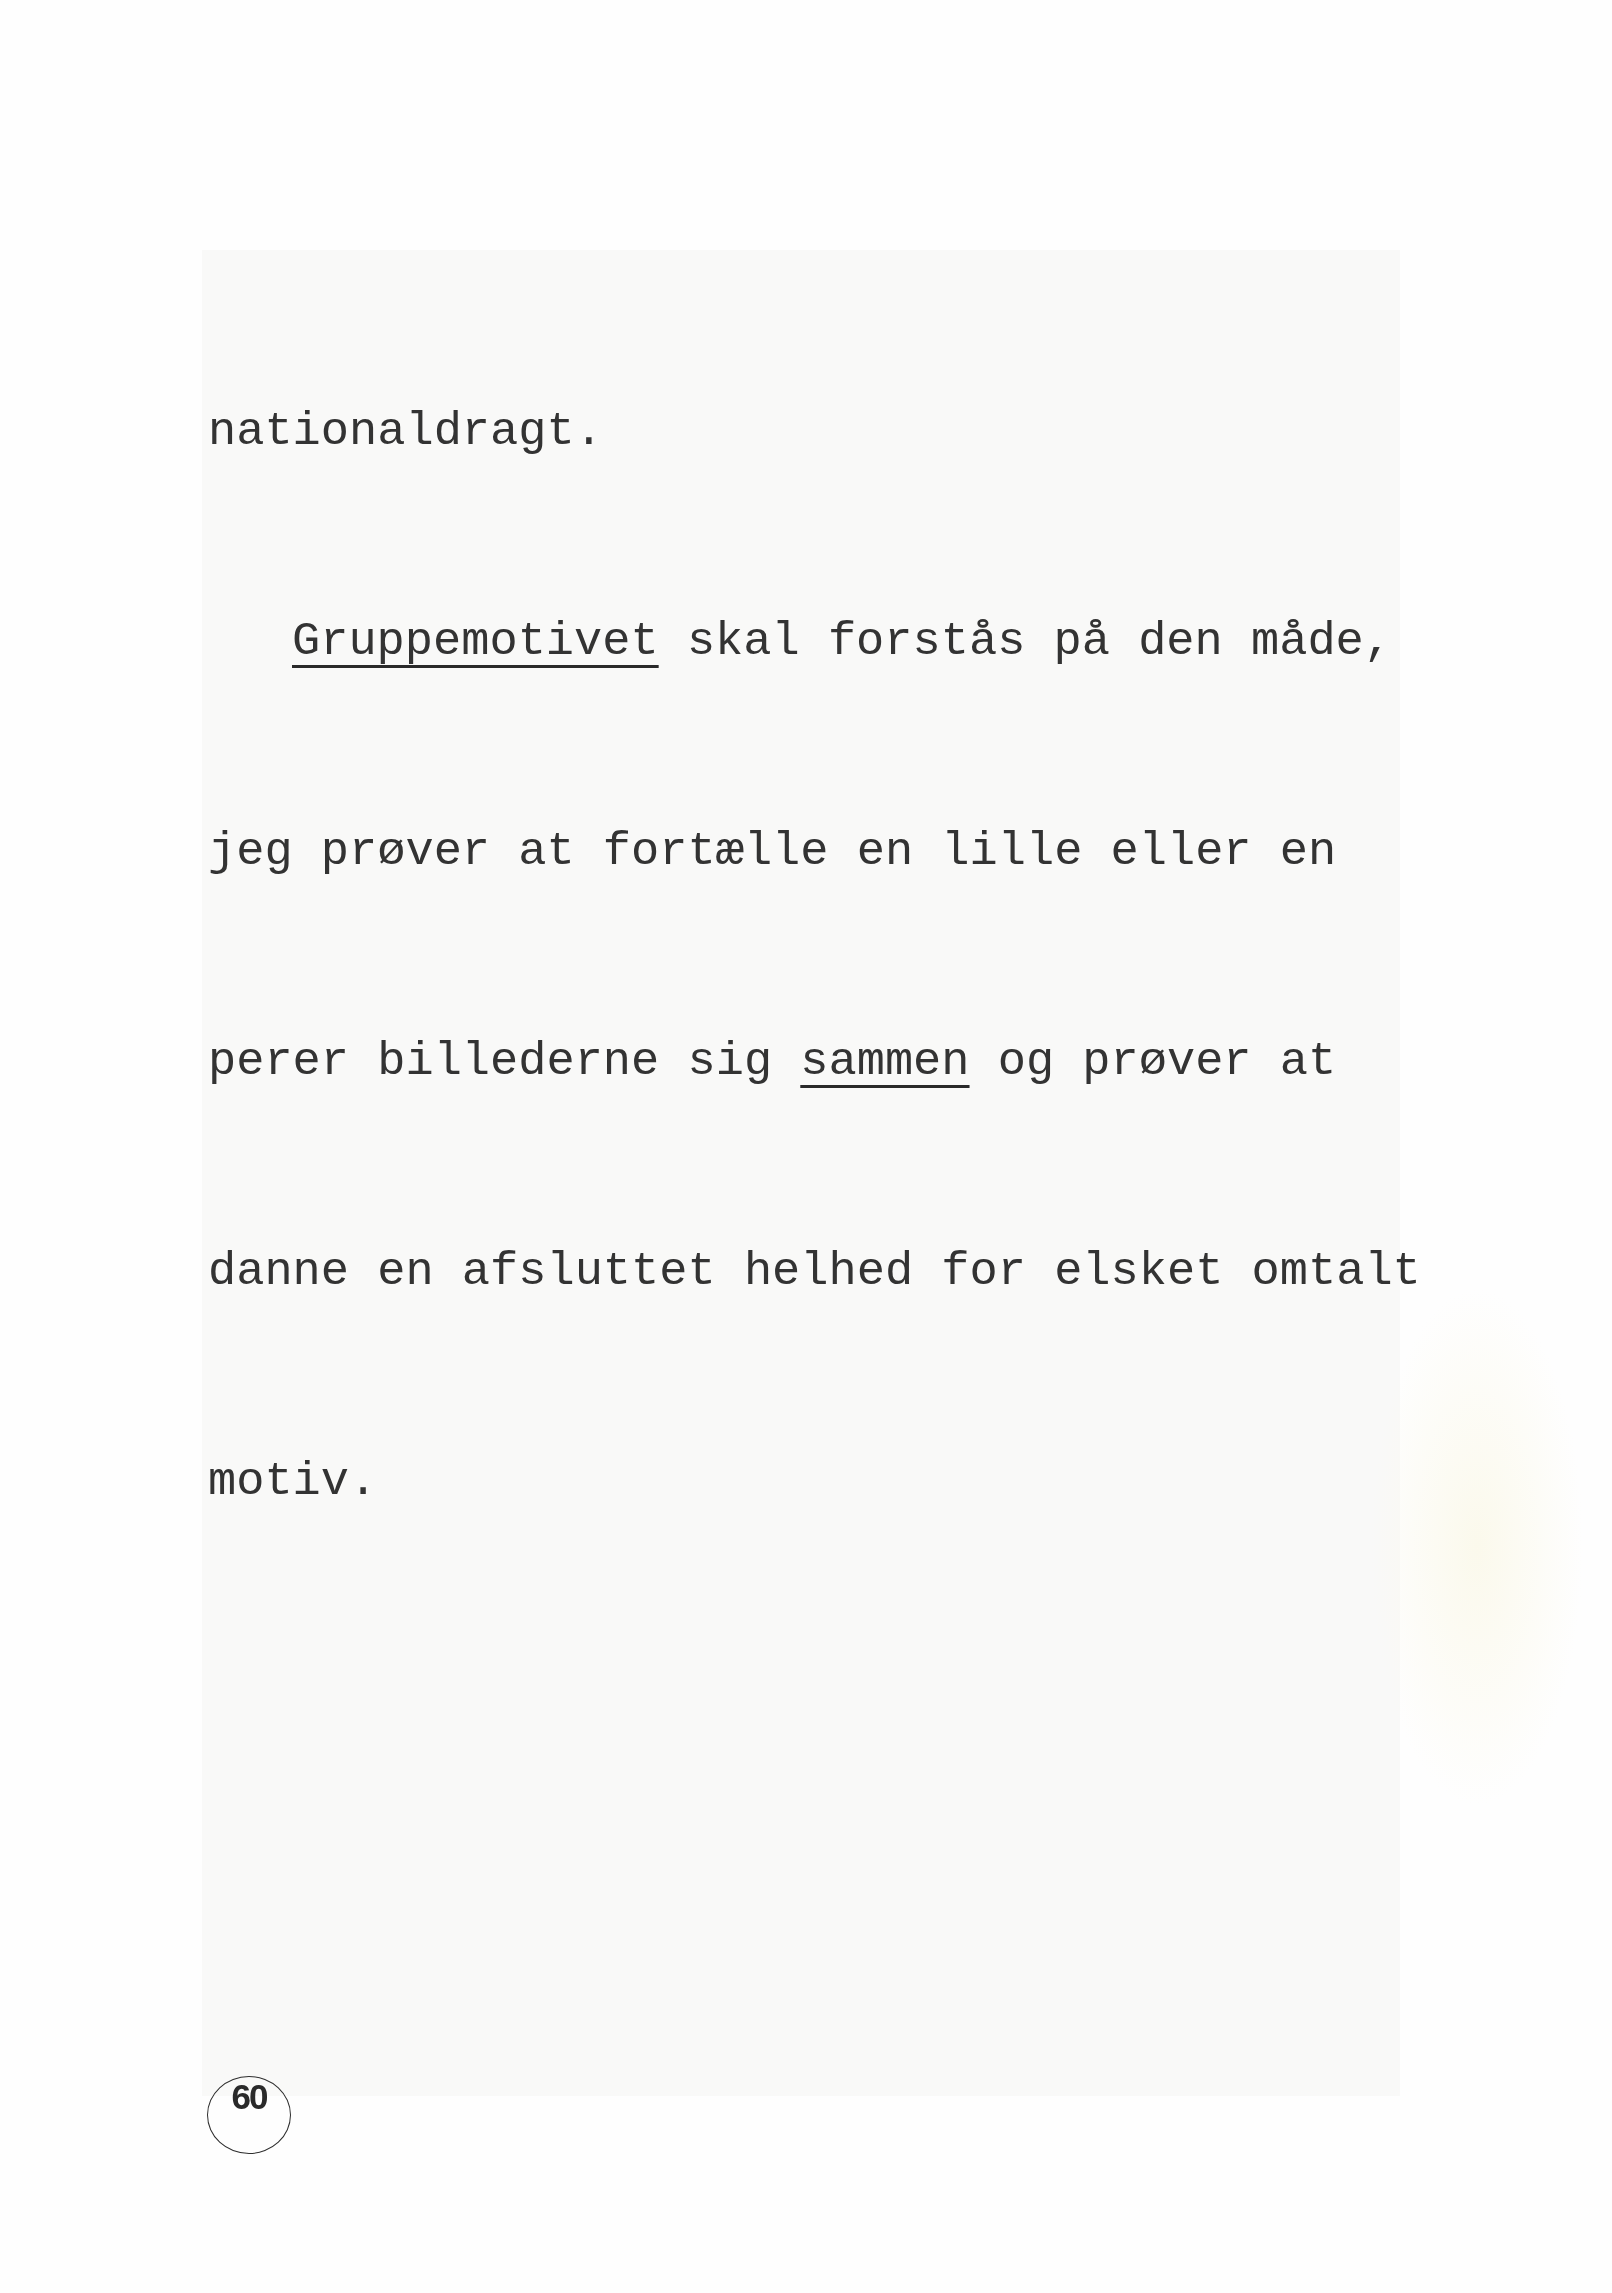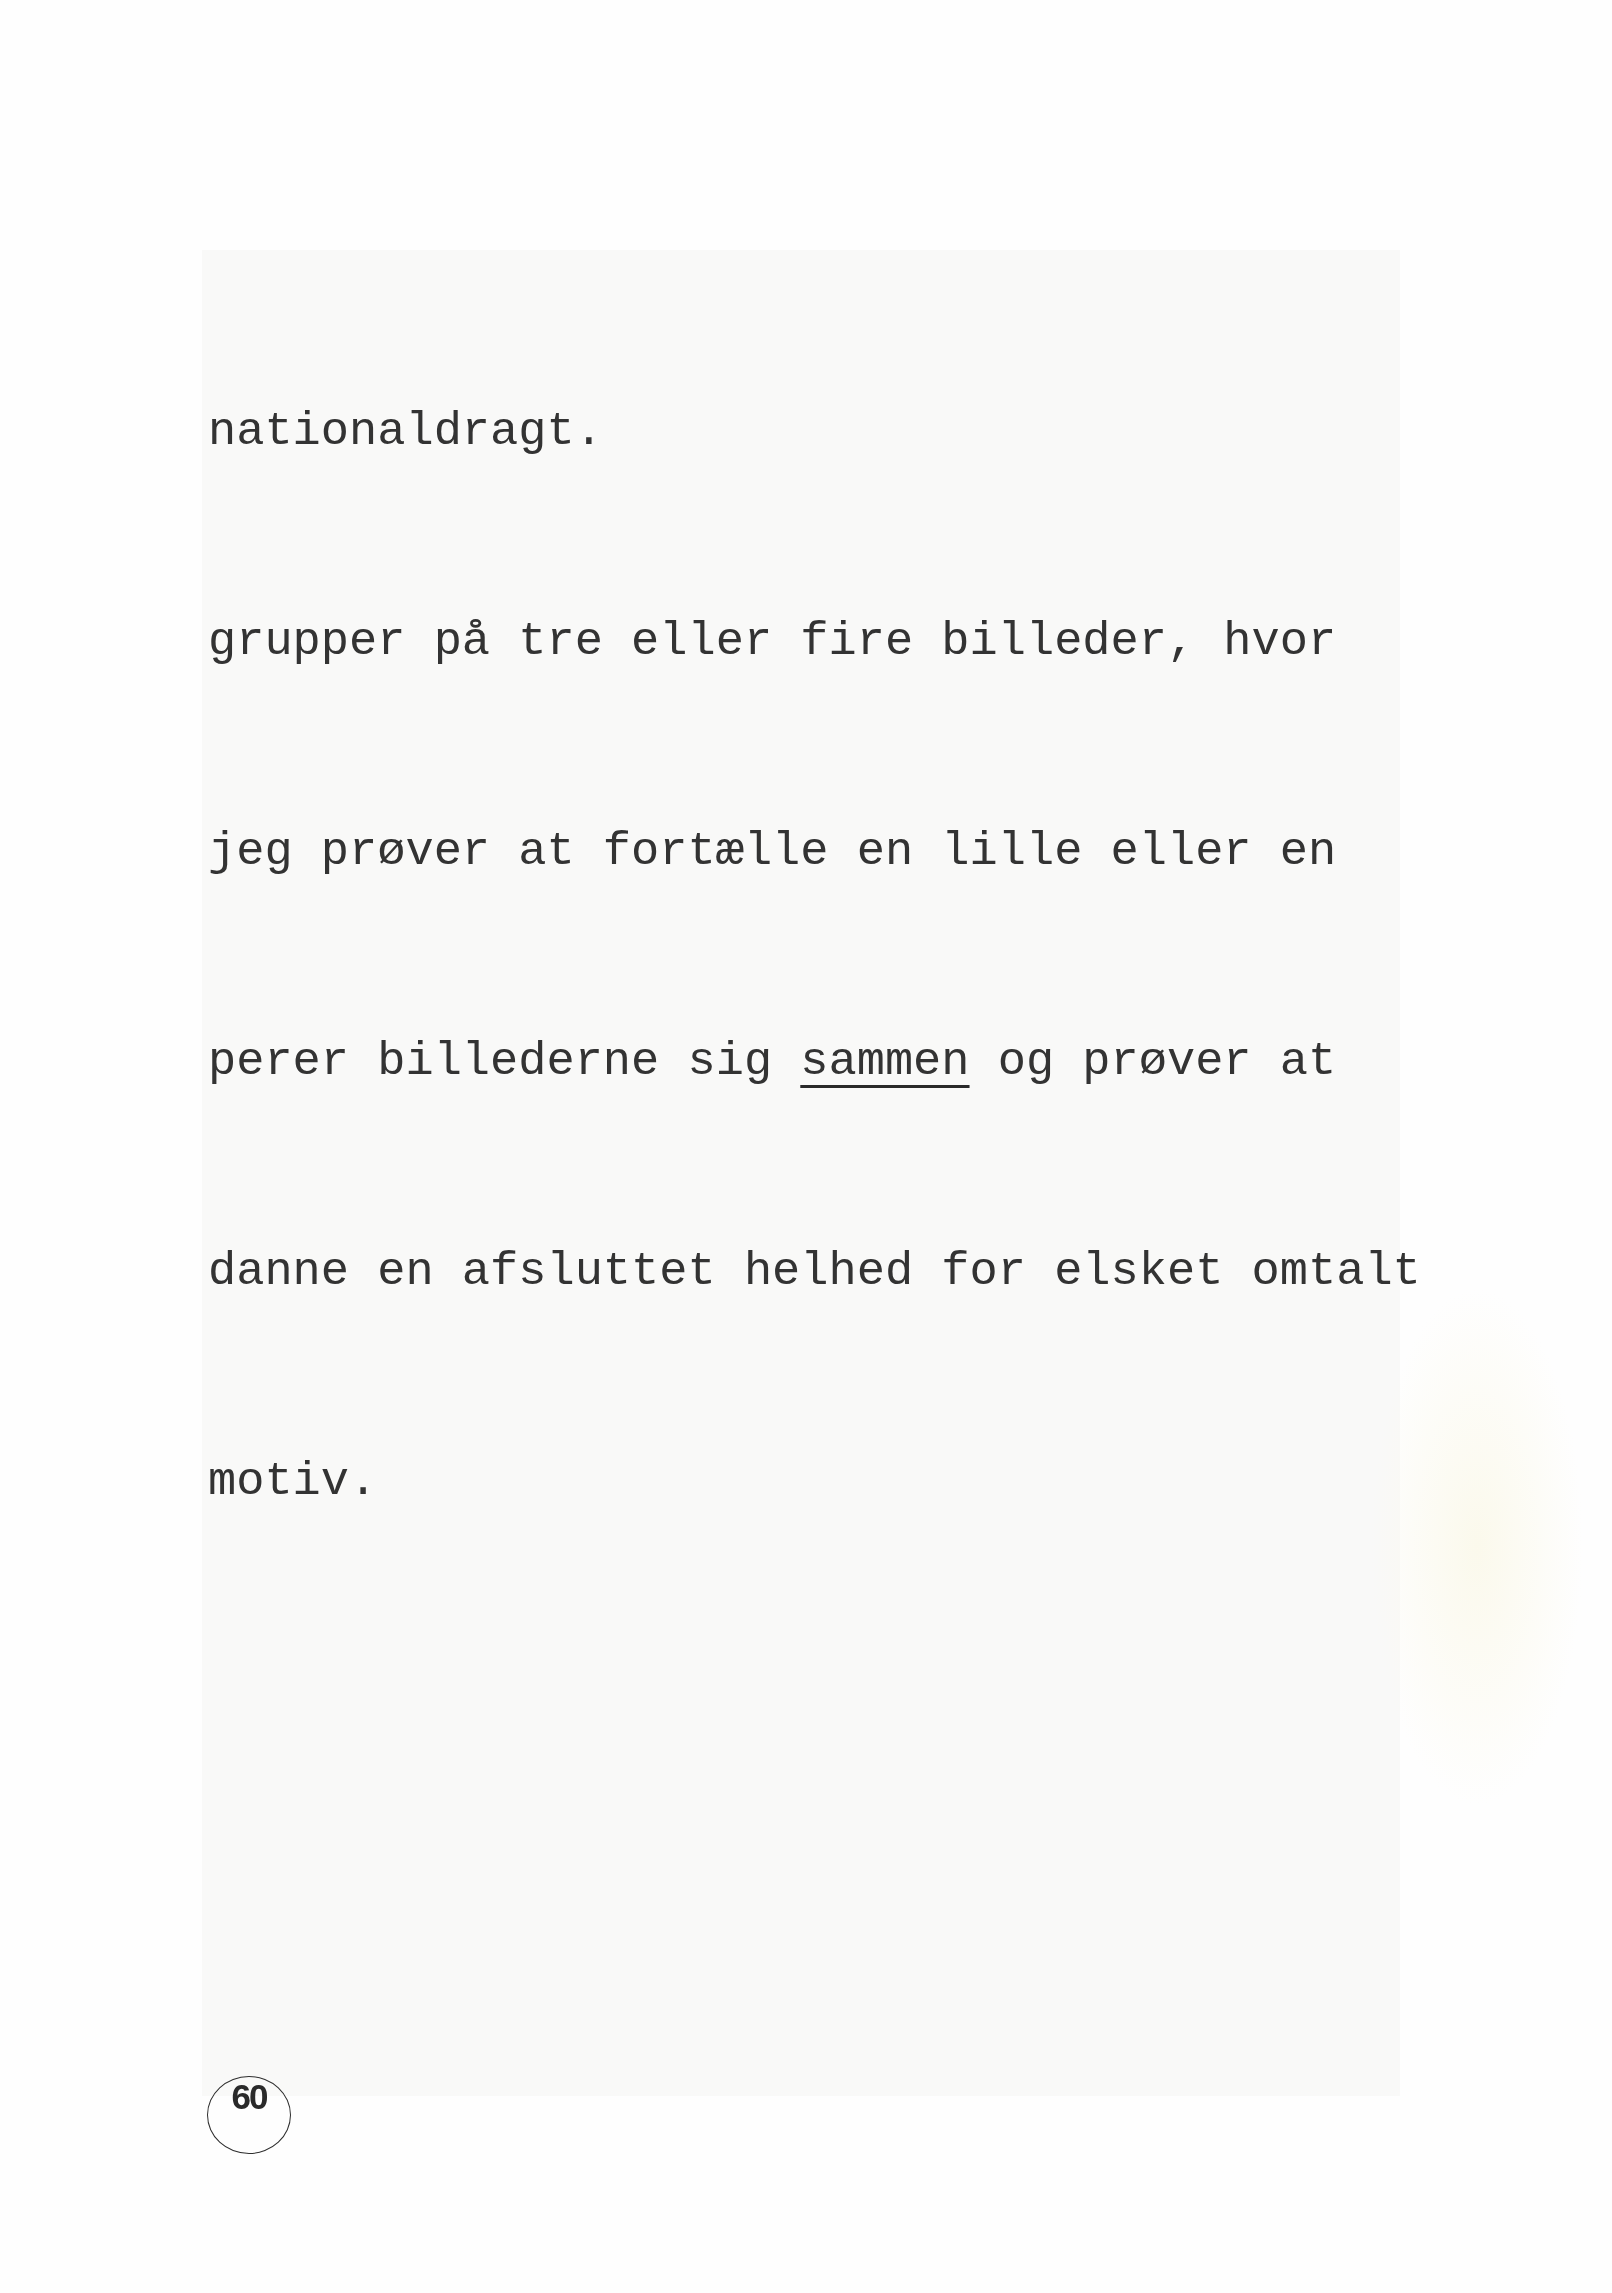--- a/index.html
+++ b/index.html
@@ -43,21 +43,21 @@
   }
 </style>
 </head>
 <body>
 
 <div class="scan-box"></div>
 <div class="cream-blob"></div>
 
 <div class="page-text">
   <span class="line">nationaldragt.</span>
-  <span class="line">grupper på tre eller fire billeder, hvor</span>
+  <span class="line indent"><span></span><span class="ul">Gruppemotivet</span><span> skal forstås på den måde,</span></span>
   <span class="line">jeg prøver at fortælle en lille eller en</span>
   <span class="line"><span>perer billederne sig </span><span class="ul">sammen</span><span> og prøver at</span></span>
   <span class="line">danne en afsluttet helhed for elsket omtalt</span>
   <span class="line">motiv.</span>
   
   
   
   
   
   

